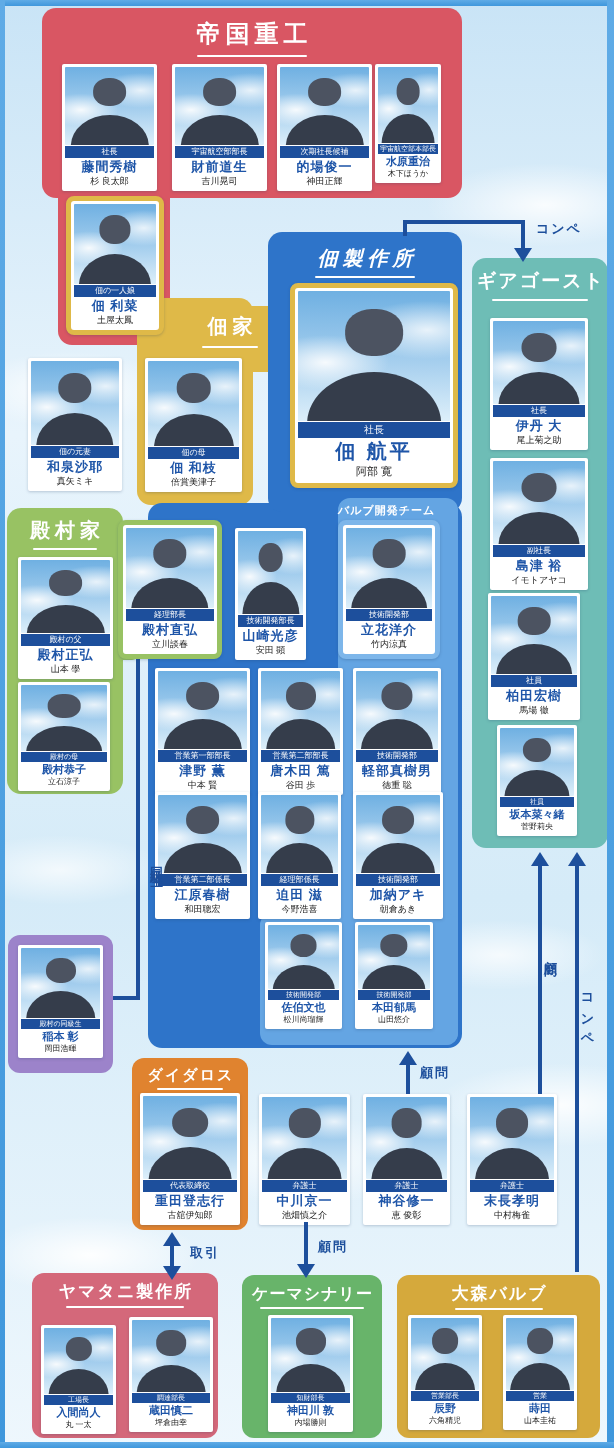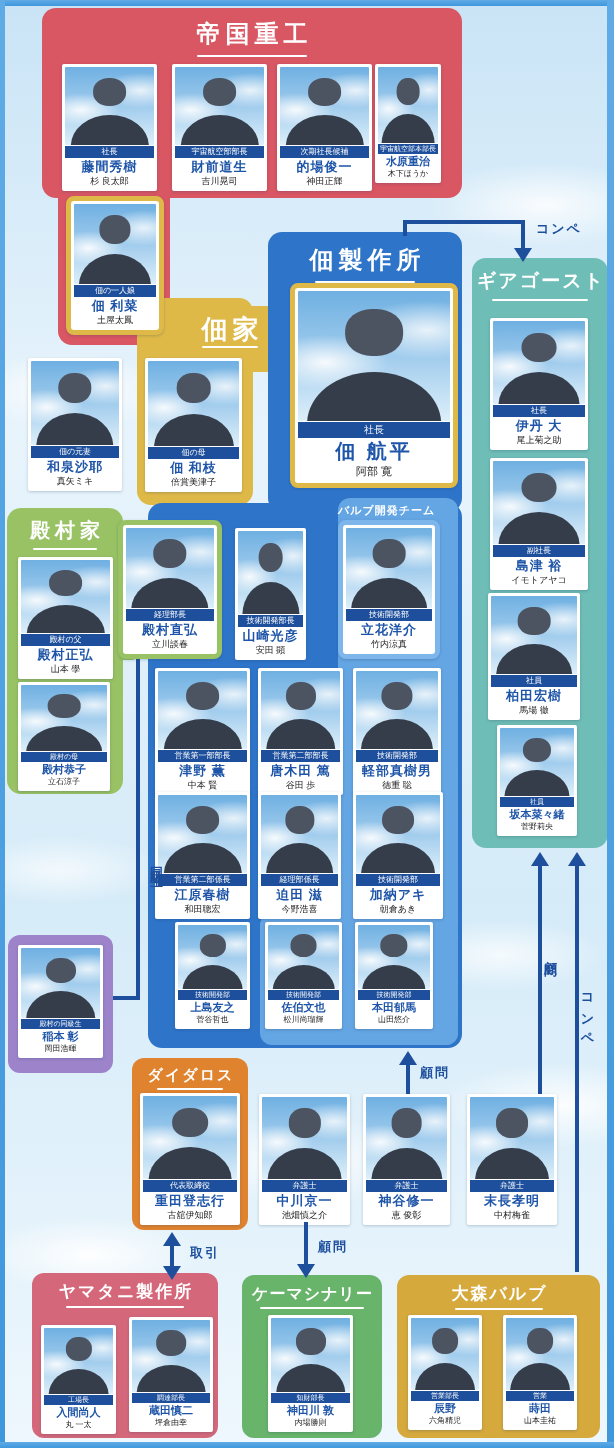--- a/index.html
+++ b/index.html
@@ -56,40 +56,40 @@
   .frame{position:absolute;background:linear-gradient(180deg,#5fabe6,#3f97dc);}
 </style>
 </head>
 <body>
 
 <div class="canvas">
 
   <div class="gbox" style="left:58px;top:140px;width:112px;height:205px;background:#d95663;"></div>
   <div class="gbox" style="left:200px;top:306px;width:110px;height:66px;background:#dfb948;border-radius:12px;"></div>
   <div class="gbox" style="left:137px;top:298px;width:116px;height:207px;background:#dfb948;"></div>
-  <div class="gtitle abs" style="left:150px;top:314px;width:160px;font-size:26px;">佃家</div>
+  <div class="gtitle abs" style="left:150px;top:314px;width:160px;font-size:20px;">佃家</div>
   <div class="tunder abs" style="left:202px;top:346px;width:56px;margin:0;"></div>
 
   <div class="gbox" style="left:42px;top:8px;width:420px;height:190px;background:#d95663;">
     <div class="gtitle" style="font-size:24px;">帝国重工</div>
     <div class="tunder" style="width:110px;"></div>
   </div>
 
   <div class="gbox" style="left:110px;top:550px;width:28px;height:110px;background:#98c263;border-radius:6px;"></div>
   <div class="gbox" style="left:7px;top:508px;width:116px;height:286px;background:#98c263;">
     <div class="gtitle" style="font-size:20px;margin-top:10px;">殿村家</div>
     <div class="tunder" style="width:64px;"></div>
   </div>
 
   <div class="ln" style="left:136px;top:655px;width:4px;height:345px;"></div>
   <div class="ln" style="left:112px;top:996px;width:28px;height:4px;"></div>
 
   <div class="gbox" style="left:148px;top:503px;width:314px;height:545px;background:#2e74c9;"></div>
   <div class="gbox" style="left:268px;top:232px;width:194px;height:280px;background:#2e74c9;">
-    <div class="gtitle" style="font-size:24px;margin-top:14px;">佃製作所</div>
+    <div class="gtitle" style="font-size:20px;margin-top:14px;font-style:italic;">佃製作所</div>
     <div class="tunder" style="width:100px;"></div>
   </div>
   <div class="gbox" style="left:338px;top:498px;width:120px;height:547px;background:#64a5e3;border-radius:12px;"></div>
   <div class="gbox" style="left:260px;top:913px;width:198px;height:132px;background:#64a5e3;border-radius:12px;"></div>
   <div class="vteam-label" style="left:338px;top:503px;width:120px;">バルブ開発チーム</div>
 
   <div class="gbox" style="left:472px;top:258px;width:136px;height:590px;background:#6ebdb6;">
     <div class="gtitle" style="font-size:19px;letter-spacing:2px;text-indent:2px;">ギアゴースト</div>
     <div class="tunder" style="width:96px;"></div>
   </div>
@@ -245,28 +245,20 @@
       <div class="name">迫田 滋</div>
       <div class="actor">今野浩喜</div>
     </div>
   <div class="card" style="left:353px;top:792px;width:90px;--ph:78px;">
       <div class="photo">
         <div class="silhouette"></div>
       </div>
       <div class="ribbon">技術開発部</div>
       <div class="name">加納アキ</div>
       <div class="actor">朝倉あき</div>
-    </div>
-  <div class="card f-xs" style="left:175px;top:922px;width:75px;--ph:64px;">
-      <div class="photo">
-        <div class="silhouette"></div>
-      </div>
-      <div class="ribbon">技術開発部</div>
-      <div class="name">上島友之</div>
-      <div class="actor">菅谷哲也</div>
     </div>
   <div class="card f-xs" style="left:265px;top:922px;width:77px;--ph:64px;">
       <div class="photo">
         <div class="silhouette"></div>
       </div>
       <div class="ribbon">技術開発部</div>
       <div class="name">佐伯文也</div>
       <div class="actor">松川尚瑠輝</div>
     </div>
   <div class="card f-xs" style="left:355px;top:922px;width:78px;--ph:64px;">

